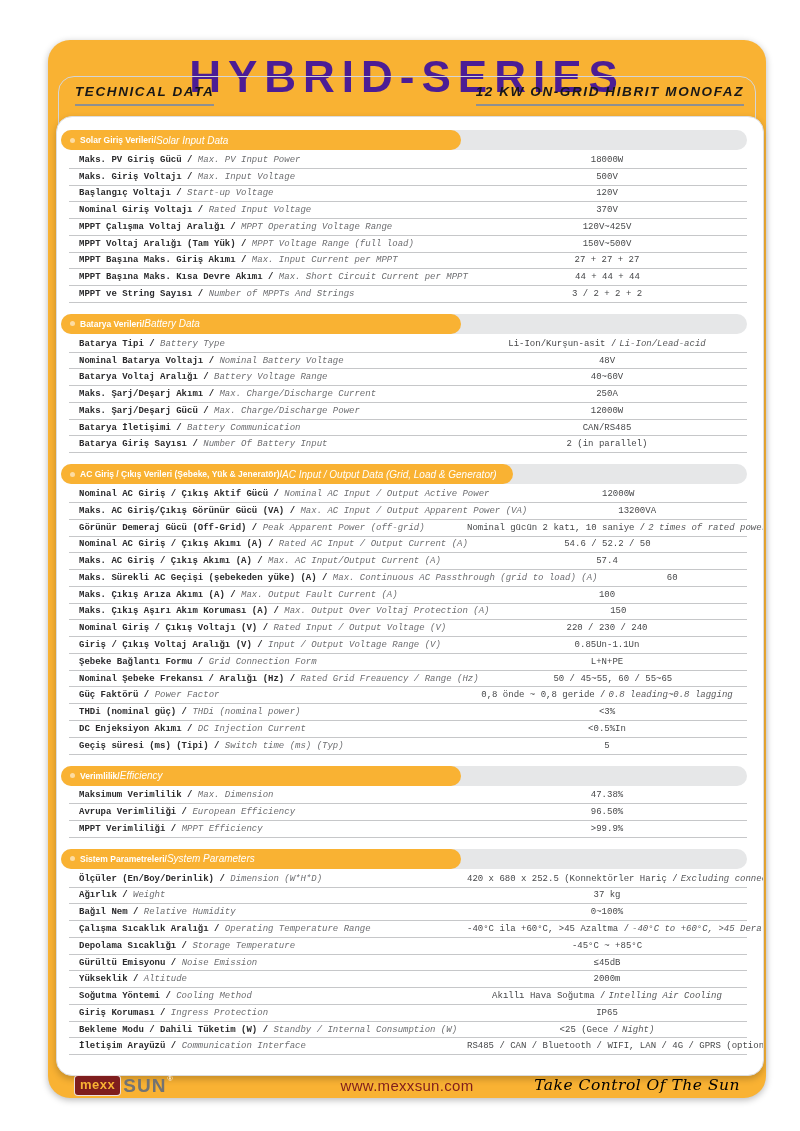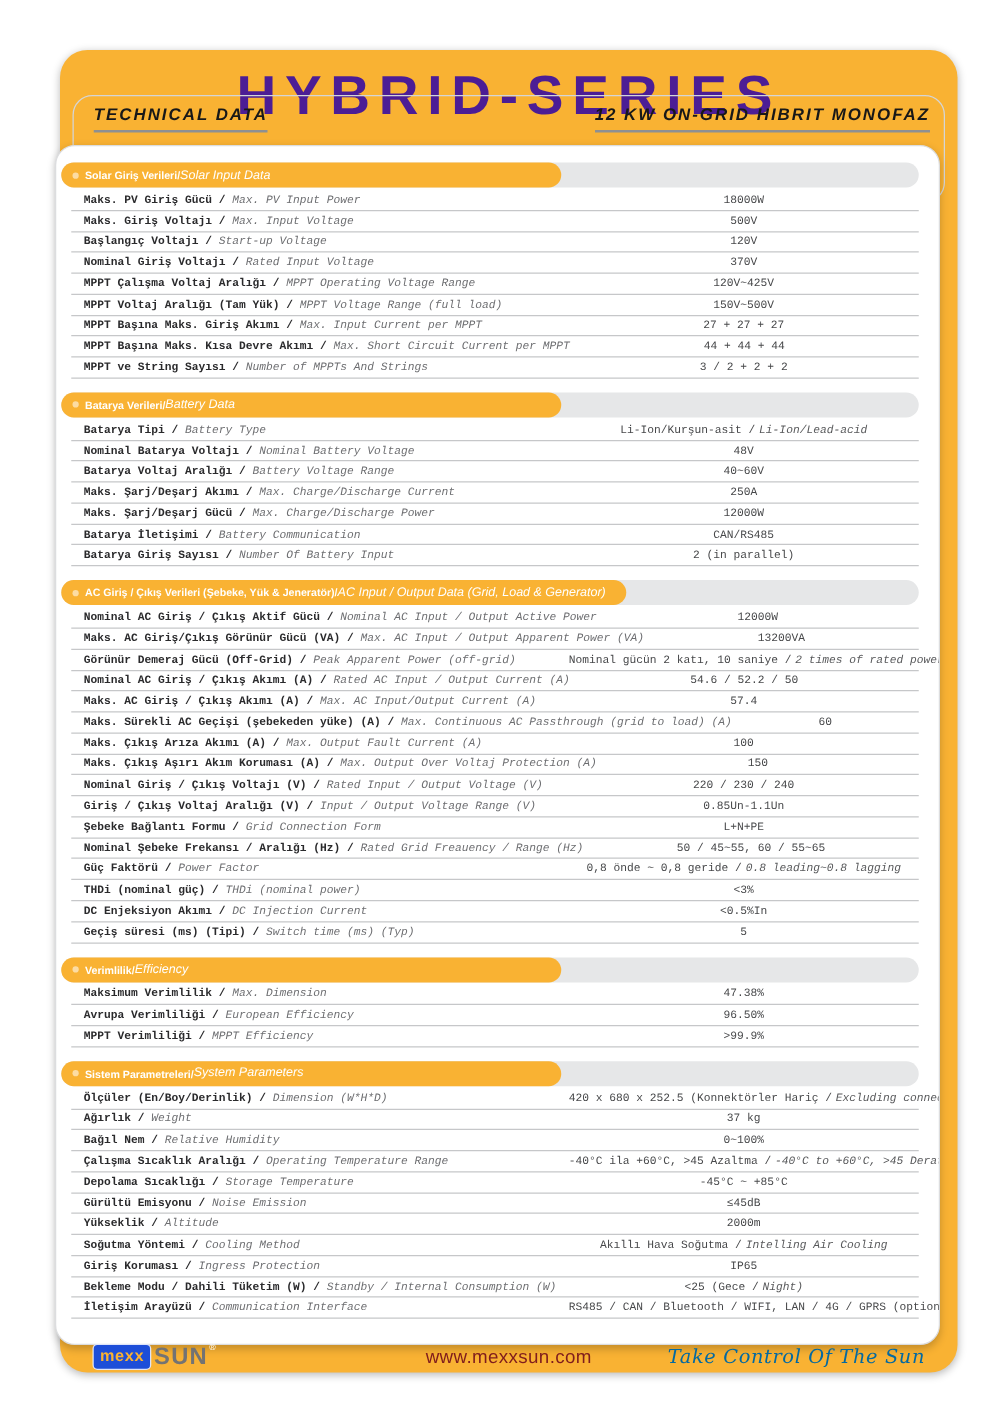--- a/index.html
+++ b/index.html
@@ -25,21 +25,21 @@
     position:absolute; left:27px; right:22px; top:44px;
     display:flex; justify-content:space-between; align-items:flex-start;
   }
   .subtitle {
     font-size:13.5px; font-weight:bold; letter-spacing:1.6px; color:#181818;
     border-bottom:2px solid #8e9092; padding-bottom:5px; white-space:nowrap;font-style:italic;
   }
 
   
   .white-card {
-    position:absolute; left:44px; top:116px; width:708px; height:960px;
+    position:absolute; left:56px; top:116px; width:708px; height:960px;
     background:#ffffff; border:1px solid #dcdddf; border-radius:16px;
     box-shadow:0 3px 7px rgba(0,0,0,.22);
     padding-top:13px; overflow:hidden;
   }
 
   .section { margin-top:11px; }
   .section:first-child { margin-top:0; }
   .pill {
     position:relative; height:20px; margin:0 16px 2px 4px;
     background:#E6E7E8; border-radius:10px;
@@ -71,32 +71,32 @@
   .val-en { font-style:italic; color:#58595b; margin-left:3px; }
 
   
   .footer {
     position:absolute; left:48px; top:1072px; width:718px; height:26px;
     display:flex; align-items:center; justify-content:space-between;
     padding:0 26px; z-index:5;
   }
   .logo { display:flex; align-items:flex-start; }
   .logo-mexx {
-    background:#1d4ed8; color:#F9B233; font-weight:bold; font-size:13px;
+    background:#7f1d1d; color:#F9B233; font-weight:bold; font-size:13px;
     letter-spacing:.5px; padding:2px 5px 3px; border-radius:4px;
     border:1px solid rgba(255,255,255,.85); line-height:14px;
   }
   .logo-sun { color:#737373; font-weight:bold; font-size:19px; letter-spacing:1px; line-height:21px; margin-left:2px; }
   .logo-reg { color:#ffffff; font-size:7px; line-height:8px; margin-left:1px; }
   .website {
     position:absolute; left:50%; transform:translateX(-50%);
     color:#7f1d1d; font-size:15px; letter-spacing:.3px;
   }
   .slogan {
-    color:#0369a1; font-family:"DejaVu Serif", serif; font-style:italic;
+    color:#000000; font-family:"DejaVu Serif", serif; font-style:italic;
     font-size:15.5px; letter-spacing:.5px; white-space:nowrap;
   }
 </style>
 </head>
 <body>
 
 <div class="page">
 
   <div class="orange-card">
     <div class="title">HYBRID-SERIES</div>

